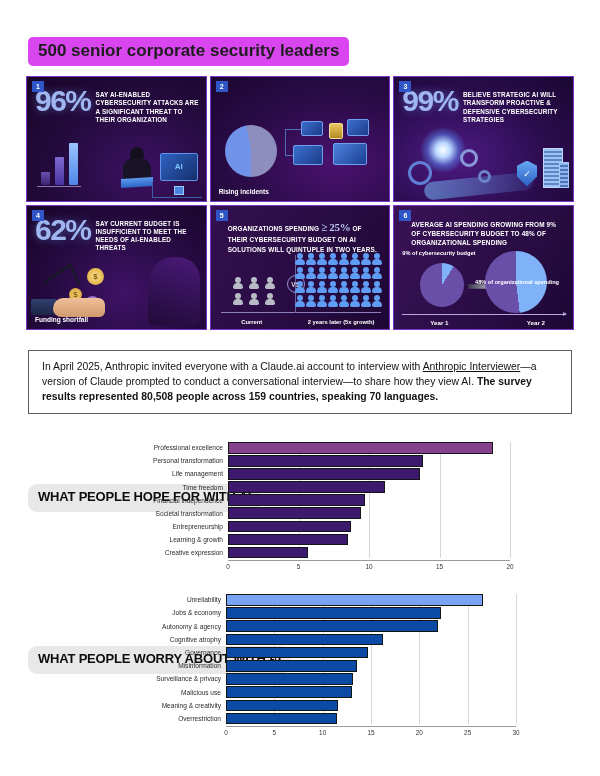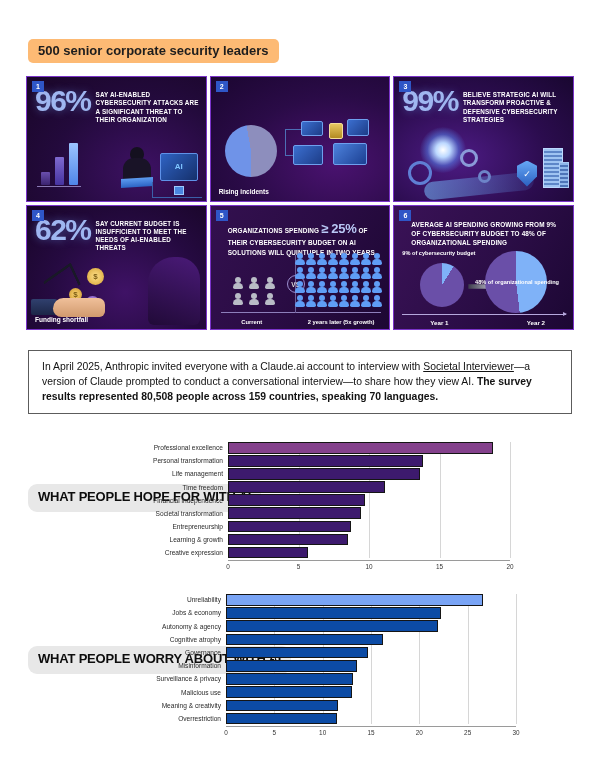--- a/index.html
+++ b/index.html
@@ -17,23 +17,23 @@
   .header {
     position: absolute; left: 28px; top: 36px;
     width: 552px; height: 30px;
     display: flex; align-items: center; gap: 14px;
   }
   .hdr-title {
     font-size: 19.5px; font-weight: bold; color: #1a4fc4;
     letter-spacing: -0.3px; white-space: nowrap;
   }
   .hdr-pill {
-    background: #fdba74; border-radius: 5px;
+    background: #d946ef; border-radius: 5px;
     padding: 4px 10px 5px 10px;
-    font-size: 13px; font-weight: bold; color: #1d1d1d;
+    font-size: 17px; font-weight: bold; color: #1d1d1d;
     white-space: nowrap;
   }
 
   
   .info-grid {
     position: absolute; left: 26px; top: 76px;
     width: 548px; height: 254px;
     display: grid;
     grid-template-columns: 1fr 1fr 1fr;
     grid-template-rows: 1fr 1fr;
@@ -69,21 +69,21 @@
   }
   .stat-txt {
     color: #fff; font-size: 6.3px; font-weight: bold;
     line-height: 1.32; letter-spacing: .15px; margin-top: 8px;
   }
   .wide-txt {
     color: #fff; font-size: 6.4px; font-weight: bold;
     line-height: 1.45; letter-spacing: .15px;
     margin: 8px 0 0 10px;
   }
-  .wide-txt .big { font-size: 13px; color: #b9c8f5; letter-spacing: -.3px; }
+  .wide-txt .big { font-size: 11px; color: #b9c8f5; letter-spacing: -.3px; font-family: Liberation Serif, serif; }
   .cap {
     position: absolute; left: 8px; bottom: 6px;
     color: #fff; font-size: 6.5px; font-weight: bold;
   }
 
   
   .art { position: absolute; inset: 0; pointer-events: none; }
 
   .bars-art { position: absolute; left: 14px; bottom: 16px; display: flex; align-items: flex-end; gap: 5px; }
   .bars-art i { display: block; width: 9px; border-radius: 1px; }
@@ -375,21 +375,21 @@
       <div class="p6b"></div>
       <div class="note6b">48% of organizational spending</div>
       <div class="axis6"></div>
       <div class="yr yr1">Year 1</div>
       <div class="yr yr2">Year 2</div>
     </div>
   </div>
 </div>
 
 <div class="quote-box">
-  <p><span>In April 2025, Anthropic invited everyone with a Claude.ai account to interview with </span><u>Societal Interviewer</u><span>—a version of Claude prompted to conduct a conversational interview—to share how they view AI. </span><b>The survey results represented 80,508 people across 159 countries, speaking 70 languages.</b></p>
+  <p><span>In April 2025, Anthropic invited everyone with a Claude.ai account to interview with </span><u>Anthropic Interviewer</u><span>—a version of Claude prompted to conduct a conversational interview—to share how they view AI. </span><b>The survey results represented 80,508 people across 159 countries, speaking 70 languages.</b></p>
 </div>
 
 <div class="chart-block chart-hope">
   <div class="chart-label">WHAT PEOPLE HOPE FOR WITH AI</div>
   <div class="plot">
     <div class="rows" id="rows-hope">
         <div style="position: absolute; inset: 0px 0px 0px 88px; pointer-events: none; z-index: 0;">
           <div class="grid" style="left: 25%;"></div>
           <div class="grid" style="left: 50%;"></div>
           <div class="grid" style="left: 75%;"></div>

